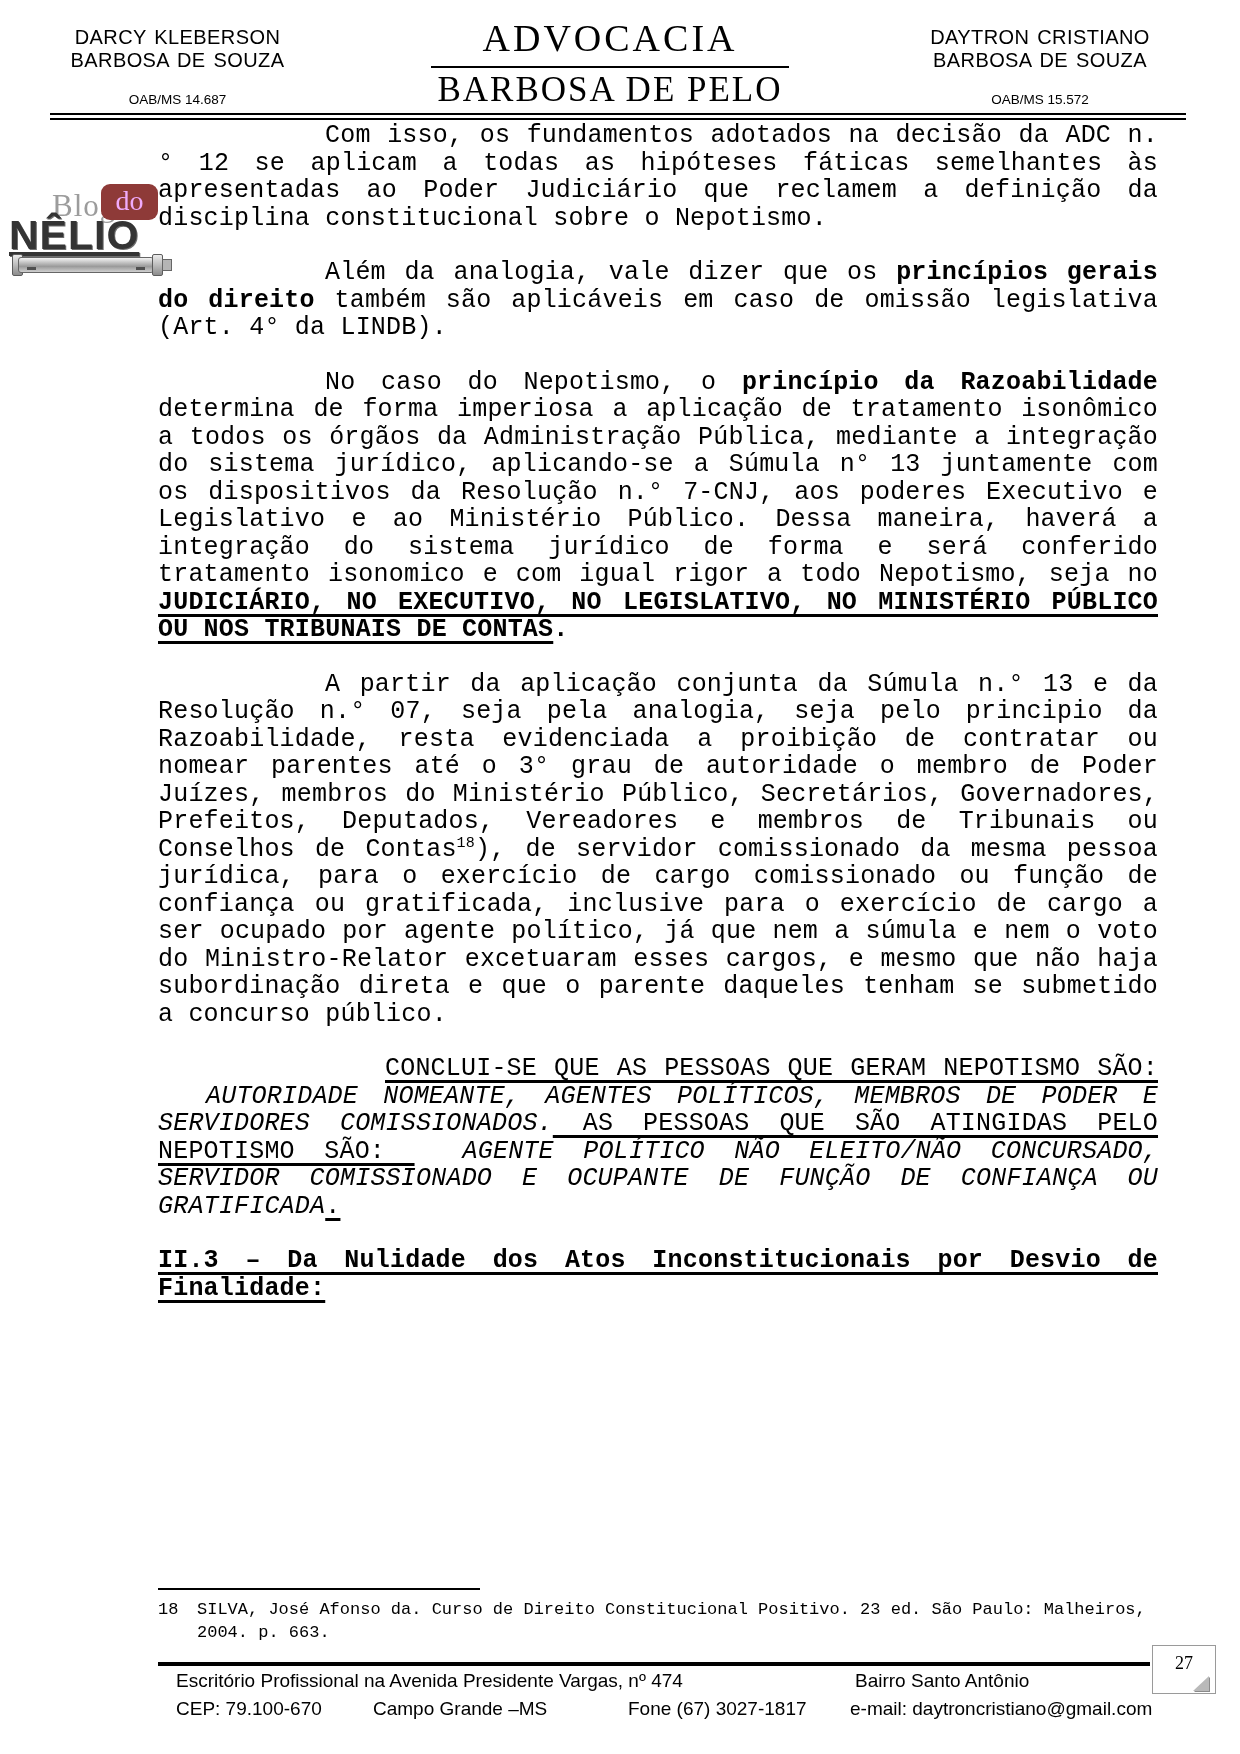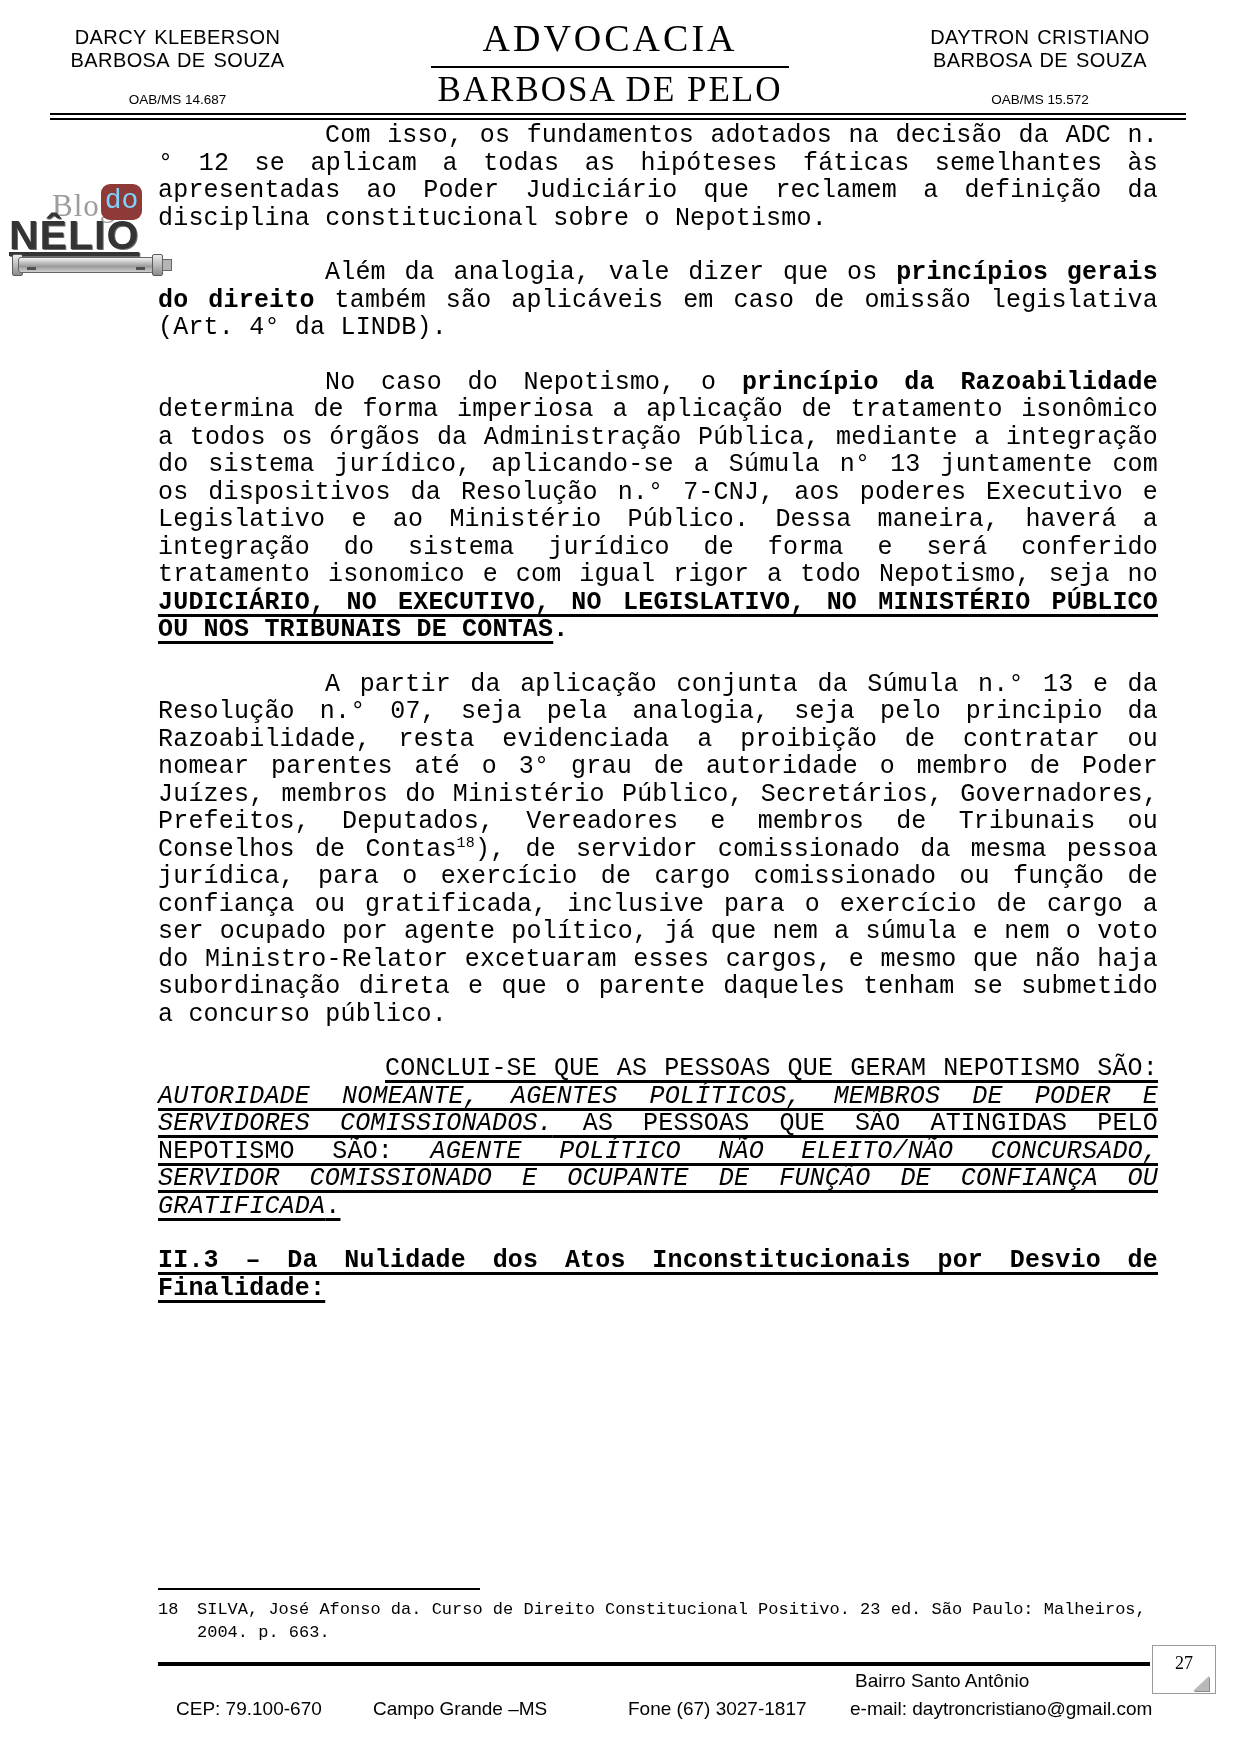--- a/index.html
+++ b/index.html
@@ -21,22 +21,22 @@
   .title-rule { width:358px; height:2px; background:#000; margin:8px auto 0; }
   .title2 { font-size:35px; letter-spacing:2px; line-height:36px; margin-top:4px; }
 
   .double-rule { position:absolute; left:50px; top:113px; width:1136px; height:3px;
                  border-top:2px solid #000; border-bottom:2px solid #000; }
 
   
   .logo { position:absolute; left:10px; top:186px; width:162px; height:94px; }
   .logo-blog { position:absolute; left:42px; top:2px; font-family:"Liberation Serif",serif;
                font-size:31px; color:#9c9c9c; letter-spacing:1px; }
-  .logo-do { position:absolute; left:91px; top:-2px; width:41px; height:36px; background:#8e3a38;
-             color:#7dd3fc; border-radius:9px; font-family:Liberation Mono, monospace; font-size:28px;
+  .logo-do { position:absolute; left:91px; top:-2px; width:57px; height:36px; background:#8e3a38;
+             color:#f0abfc; border-radius:9px; font-family:Liberation Serif, serif; font-size:28px;
              text-align:center; line-height:34px; }
   .logo-nelio { position:absolute; left:-1px; top:26px; font-family:"Liberation Sans",sans-serif;
                 font-size:41px; font-weight:bold; color:#343434; letter-spacing:1px;
                 text-shadow:1px 1px 0 #6d6d6d;text-decoration:underline; }
   .logo-roller { position:absolute; left:2px; top:68px; width:158px; height:22px; }
   .roller-bar { position:absolute; left:6px; top:3px; width:134px; height:14px;
                 background:linear-gradient(#f4f4f4,#9a9a9a 60%,#cfcfcf); border:1px solid #666;
                 border-radius:3px; }
   .roller-bar::before, .roller-bar::after { content:""; position:absolute; bottom:2px; width:9px;
                 height:3px; background:#4f4f4f; }
@@ -52,21 +52,21 @@
   .body-text { position:absolute; left:158px; top:122px; width:1000px;
                font-size:25px; line-height:27.5px; letter-spacing:0.2px;
                text-align:justify; }
   .para { margin:27px 0 0 0; text-indent:167px; }
   .body-text .para:first-child { margin-top:0; }
   .p-conclusion { text-indent:227px; }
   .p-heading { text-indent:0; }
   .s-b  { font-weight:bold; }
   .s-bu { font-weight:bold; text-decoration:underline; text-decoration-thickness:3px; text-underline-offset:5px; }
   .s-u  { text-decoration:underline; text-decoration-thickness:3px; text-underline-offset:5px; }
-  .s-iu { font-style:italic; text-decoration:underline; text-decoration-thickness:3px; text-underline-offset:5px; }
+  .s-iu { font-style:italic; text-decoration-thickness:3px; text-underline-offset:5px;margin-left:48px; }
   .s-sup{ vertical-align:super; font-size:15px; line-height:0; }
 
   
   .footnote-sep { position:absolute; left:158px; top:1588px; width:322px; border-top:2px solid #000; }
   .footnote { position:absolute; left:158px; top:1598px; width:1000px; padding-left:39px;
               font-size:17px; line-height:23px; }
   .fn-num { position:absolute; left:0; top:0; }
 
   
   .footer-rule { position:absolute; left:158px; top:1662px; width:992px; height:4px; background:#000; }
@@ -130,20 +130,21 @@
       <p class="para p-heading"><span class="s-bu">II.3 – Da Nulidade dos Atos Inconstitucionais por Desvio de Finalidade:</span></p>
     </main>
 
   <div class="footnote-sep"></div>
   <div class="footnote">
     <span class="fn-num">18</span>
     <span>SILVA, José Afonso da. Curso de Direito Constitucional Positivo. 23 ed. São Paulo: Malheiros, 2004. p. 663.</span>
   </div>
 
   <div class="footer-rule"></div>
+  <span class="ft ft-address">Escritório Profissional na Avenida Presidente Vargas, nº 474</span>
   <span class="ft ft-district">Bairro Santo Antônio</span>
   <span class="ft ft-cep">CEP: 79.100-670</span>
   <span class="ft ft-city">Campo Grande –MS</span>
   <span class="ft ft-phone">Fone (67) 3027-1817</span>
   <span class="ft ft-email">e-mail: daytroncristiano@gmail.com</span>
 
   <div class="page-box">
     <span>27</span>
     <div class="dogear"></div>
   </div>

